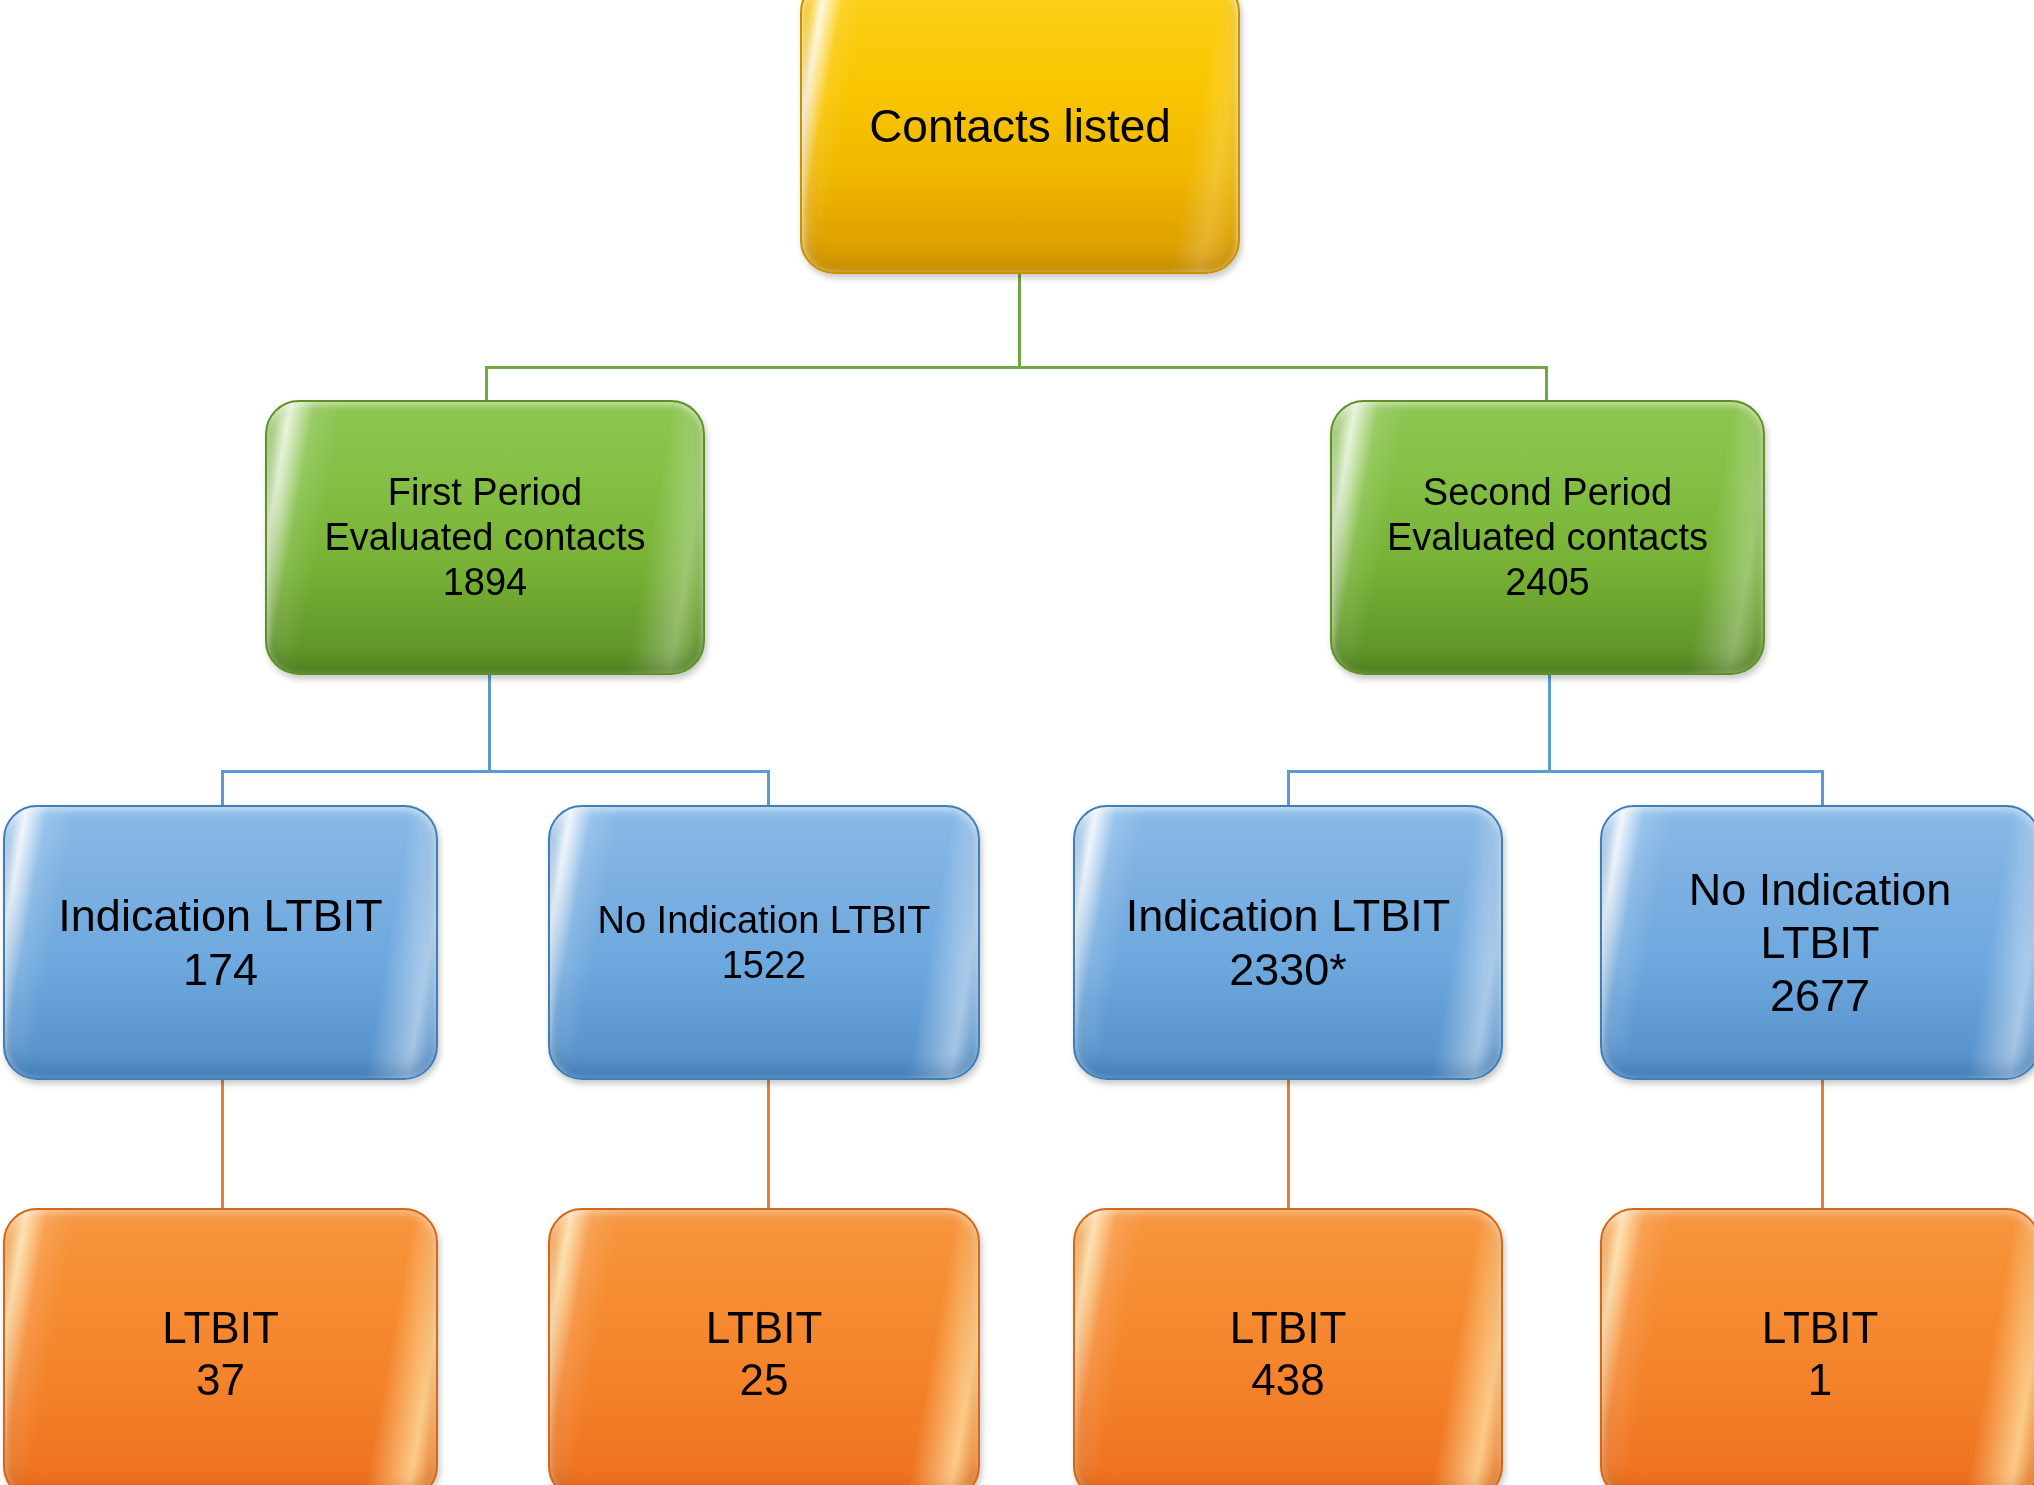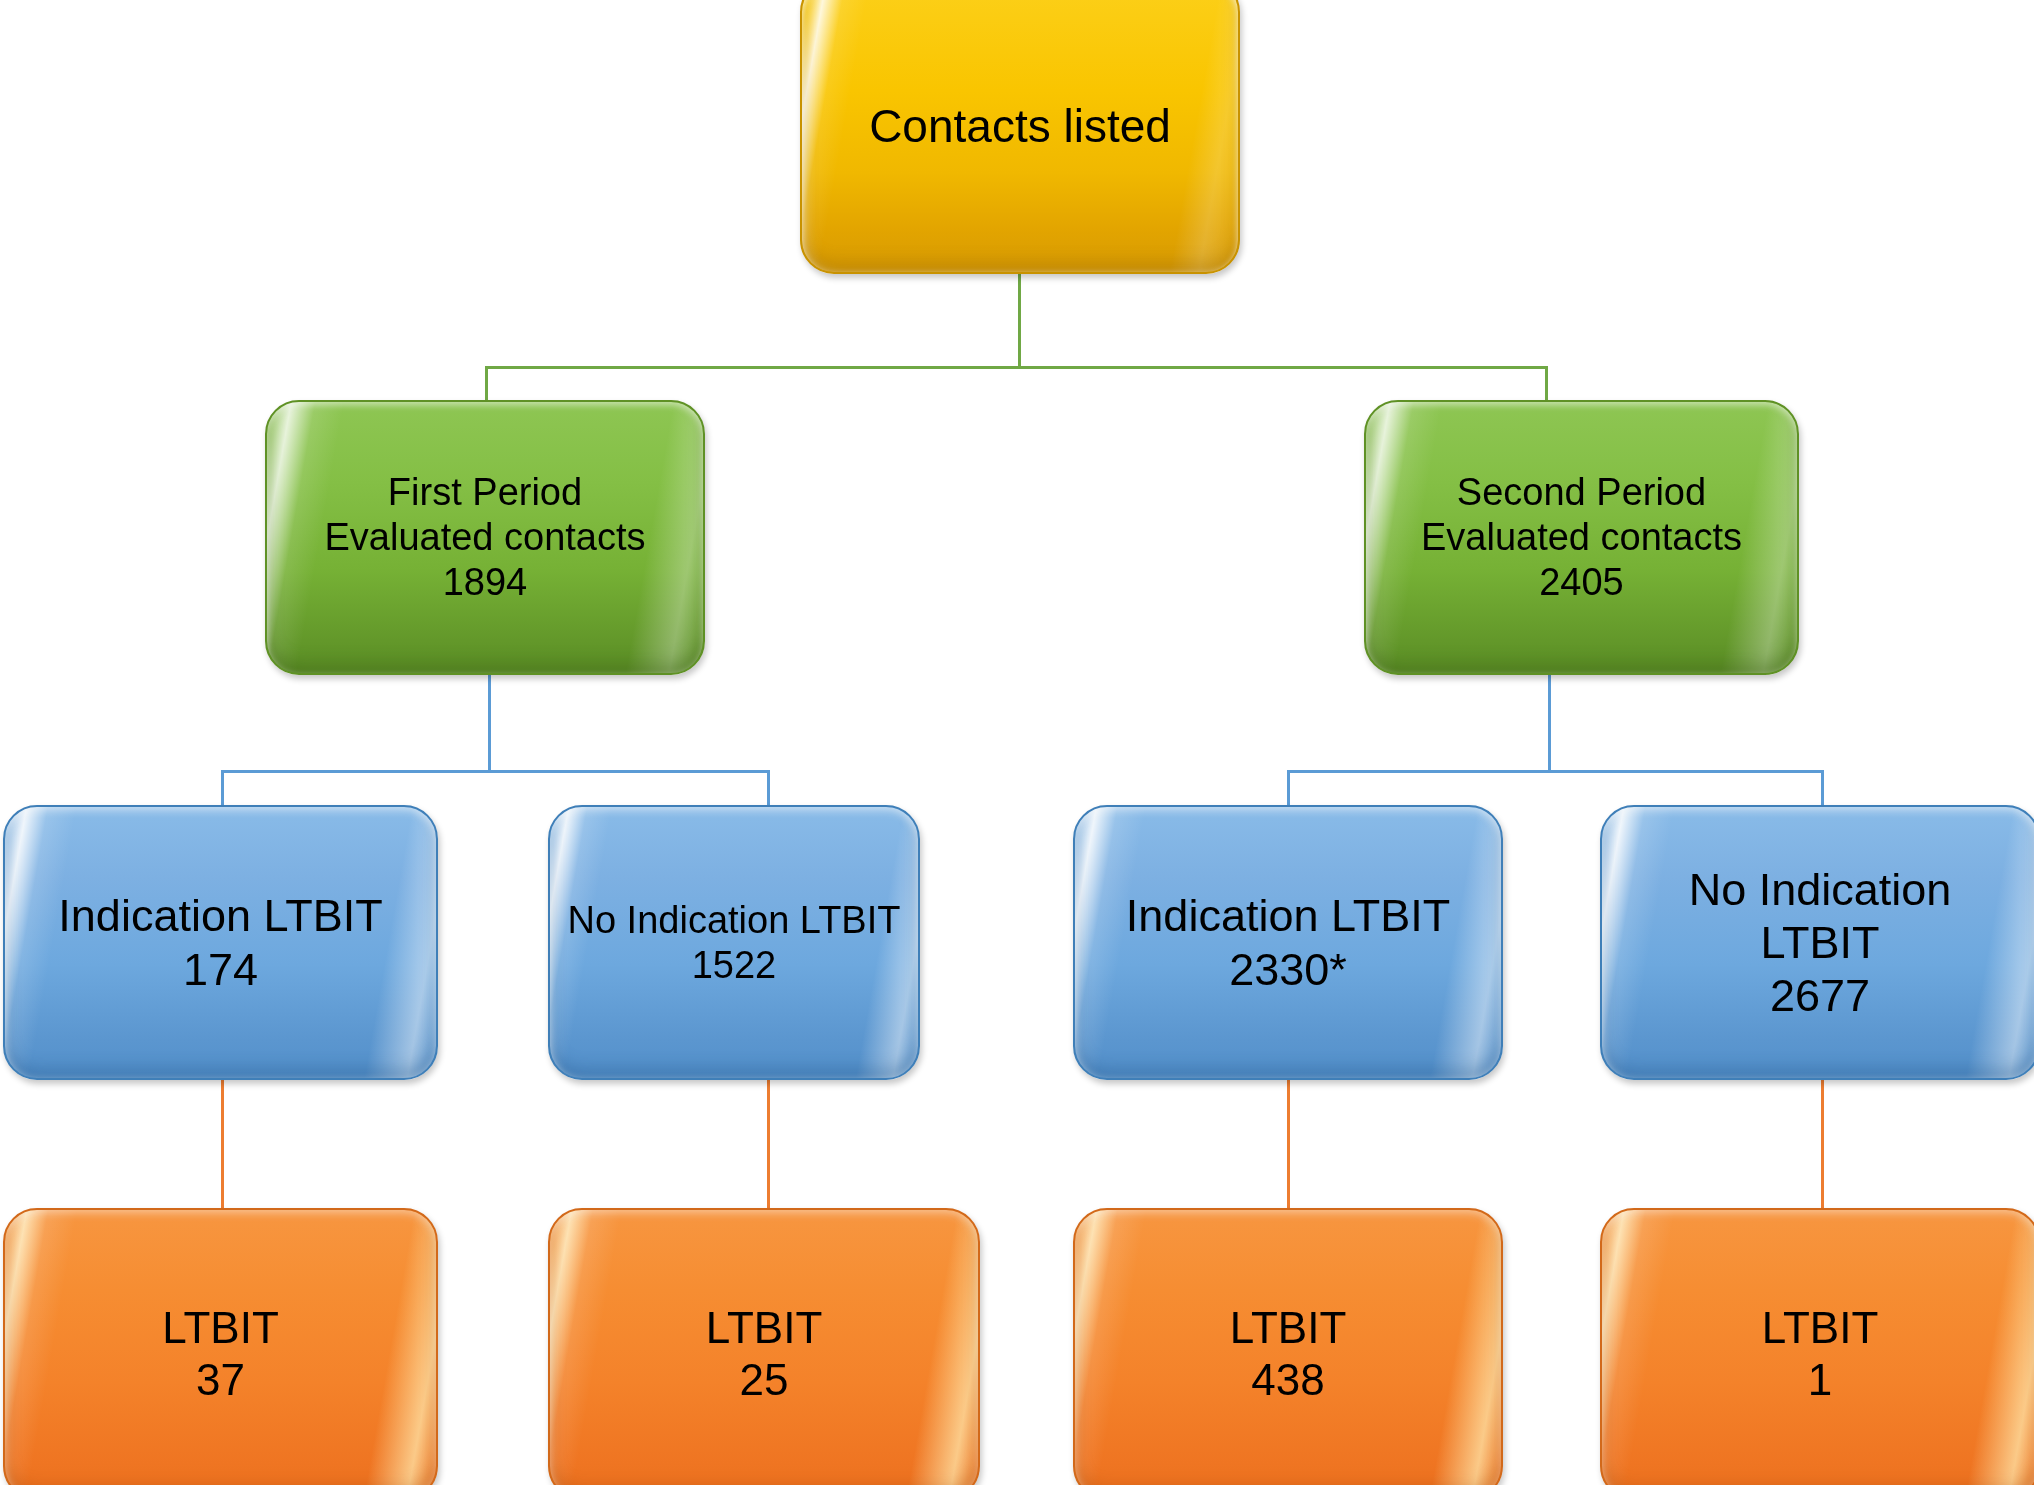--- a/index.html
+++ b/index.html
@@ -143,36 +143,36 @@
   </div>
 
   <div class="node n-green fs-green" style="left:265px; top:400px; width:440px; height:275px;">
     <div class="txt">
       <div>First Period</div>
       <div>Evaluated contacts</div>
       <div>1894</div>
     </div>
   </div>
 
-  <div class="node n-green fs-green" style="left:1330px; top:400px; width:435px; height:275px;margin-left:34px;">
+  <div class="node n-green fs-green" style="left:1330px; top:400px; width:435px; height:275px;">
     <div class="txt">
       <div>Second Period</div>
       <div>Evaluated contacts</div>
       <div>2405</div>
     </div>
   </div>
 
   <div class="node n-blue fs-blue-lg" style="left:3px; top:805px; width:435px; height:275px;">
     <div class="txt">
       <div>Indication LTBIT</div>
       <div>174</div>
     </div>
   </div>
 
-  <div class="node n-blue fs-blue-sm" style="left:548px; top:805px; width:372px; height:275px;">
+  <div class="node n-blue fs-blue-sm" style="left:548px; top:805px; width:432px; height:275px;">
     <div class="txt">
       <div>No Indication LTBIT</div>
       <div>1522</div>
     </div>
   </div>
 
   <div class="node n-blue fs-blue-lg" style="left:1073px; top:805px; width:430px; height:275px;">
     <div class="txt">
       <div>Indication LTBIT</div>
       <div>2330*</div>

